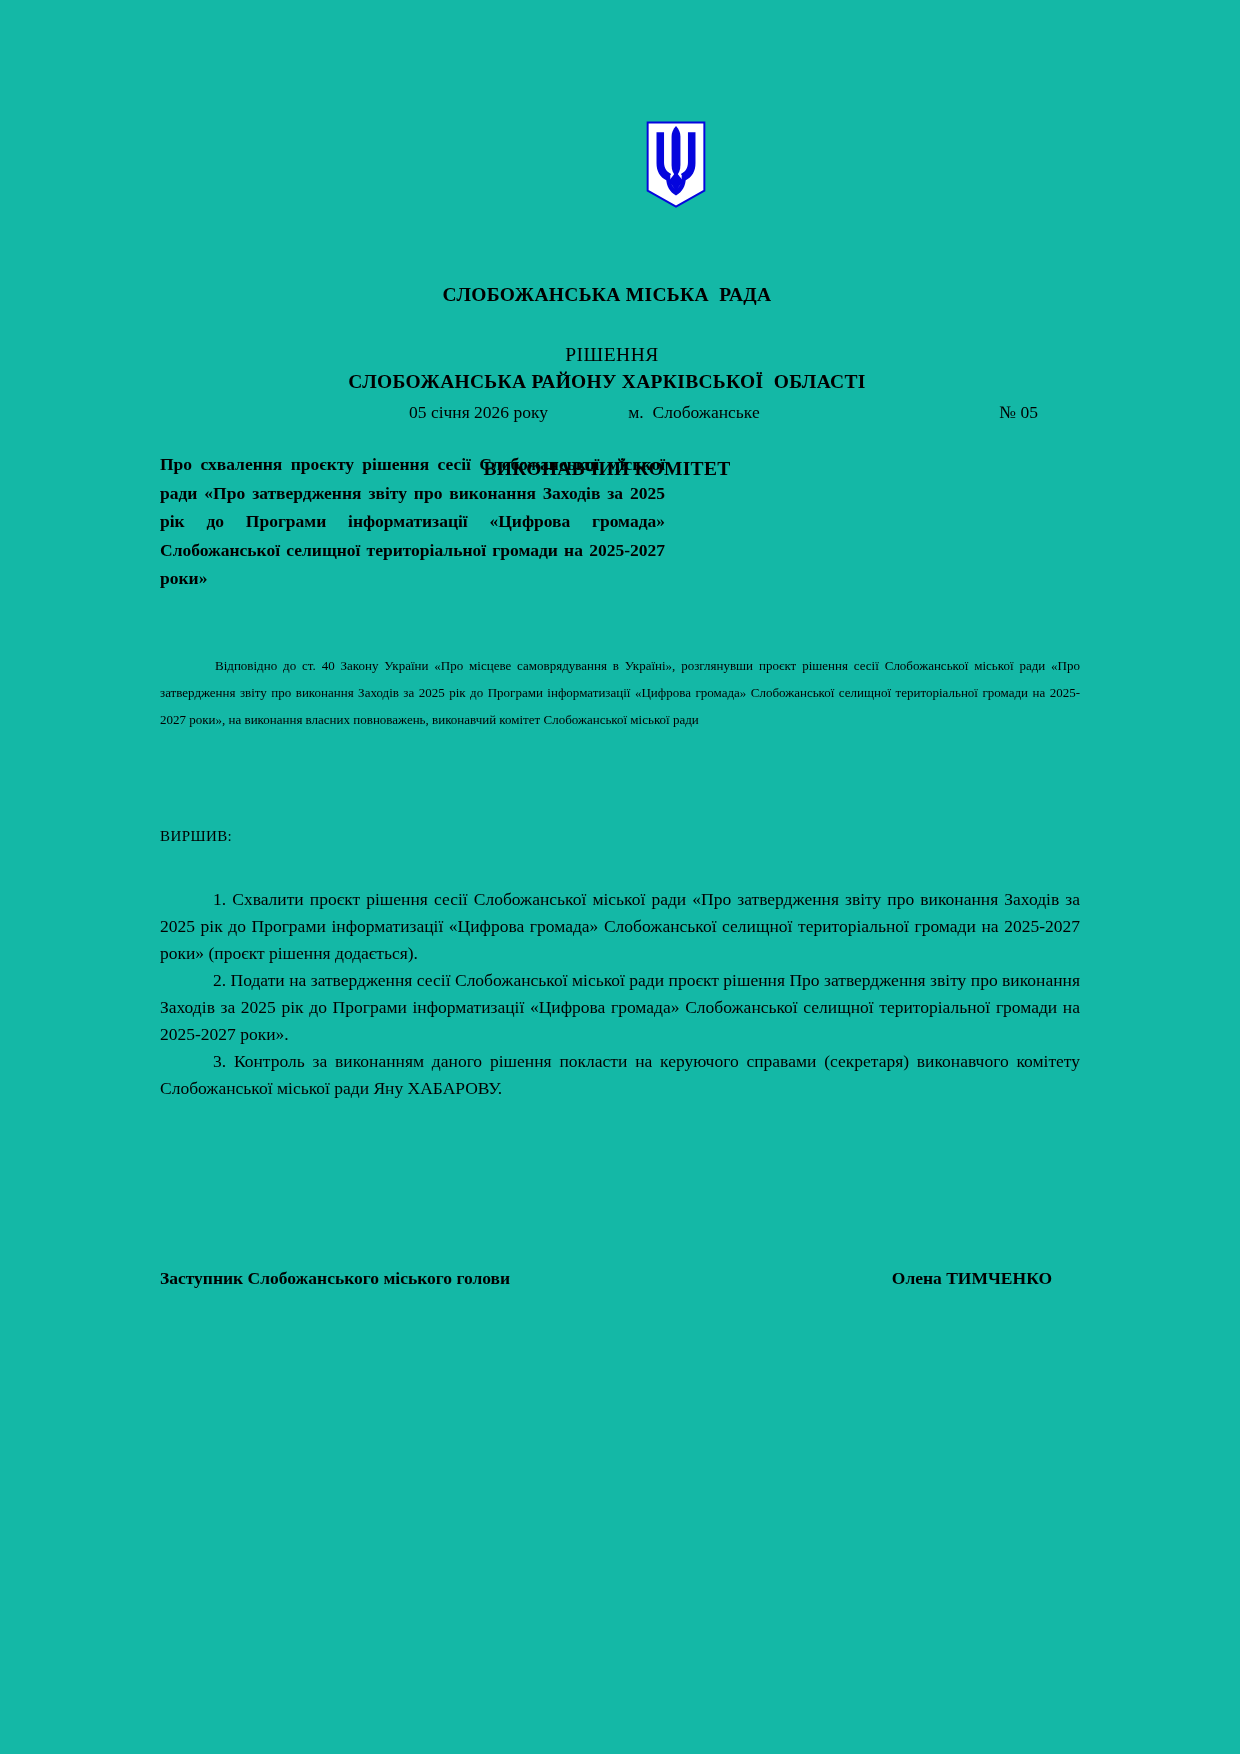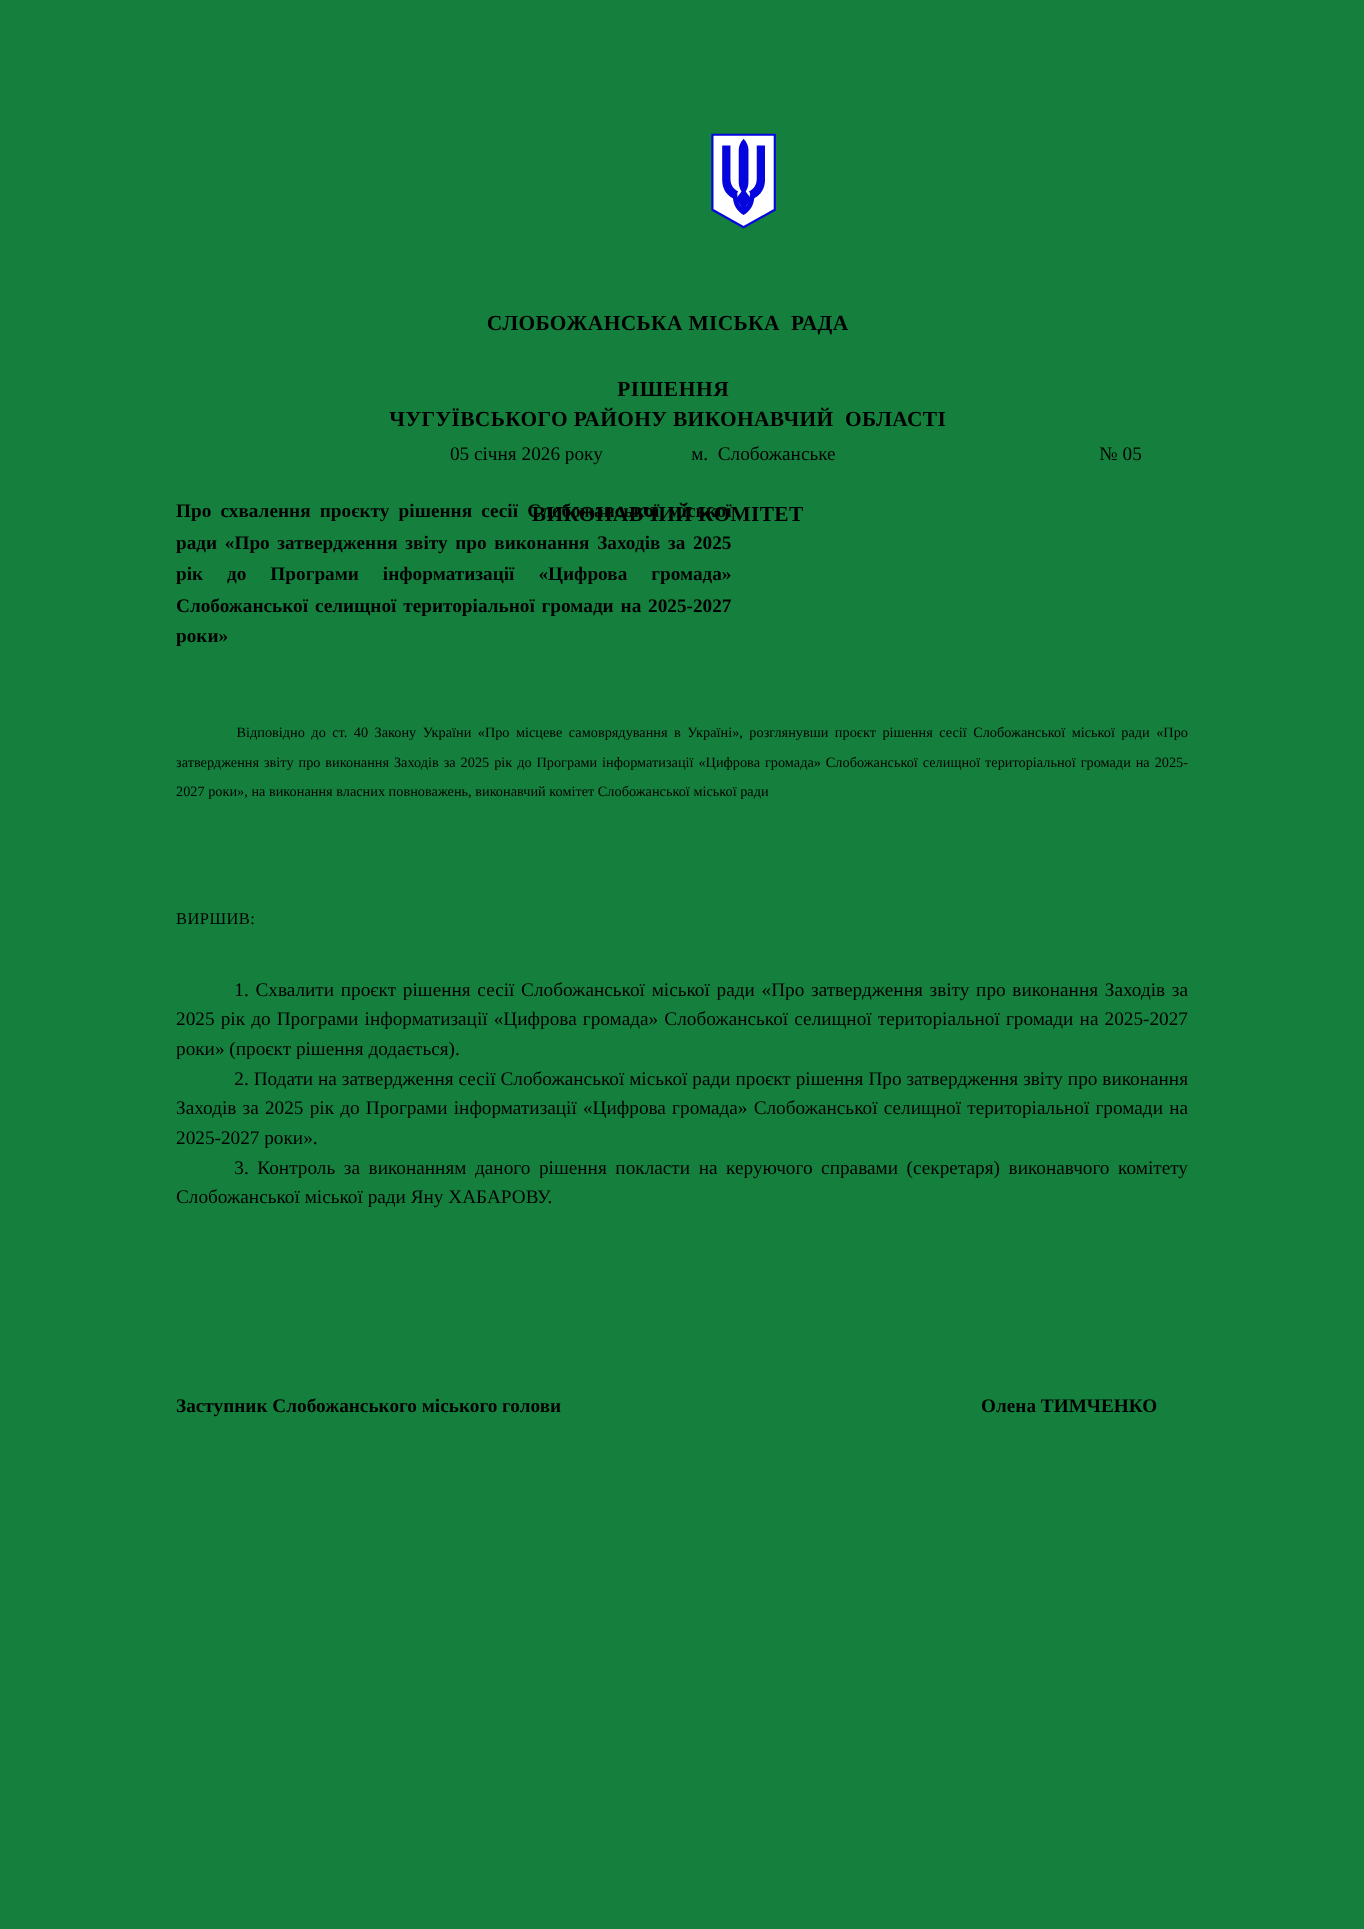--- a/index.html
+++ b/index.html
@@ -6,21 +6,21 @@
   html, body { background: #ffffff; }
   body {
     width: 1240px; height: 1754px;
     font-family: "Liberation Serif", serif;
     color: #000000;
     position: relative;
   }
   .page {
     position: relative;
     width: 1240px; height: 1754px;
-    background: #15803d;
+    background: #14b8a6;
     overflow: hidden;
   }
   .emblem {
     position: absolute;
     left: 645px; top: 116px;
     width: 62px; height: 98px;
   }
   .header-block {
     position: absolute;
     left: 0; top: 222px;
@@ -30,21 +30,21 @@
     font-size: 19.5px;
     line-height: 29px;
     letter-spacing: 0.3px;
     white-space: pre-wrap;
   }
   .doc-type {
     position: absolute;
     left: 0; top: 344px;
     width: 1224px;
     text-align: center;
-    font-weight: bold;
+    font-weight: normal;
     font-size: 19.5px;
     letter-spacing: 0.5px;
   }
   .meta-row {
     position: absolute;
     left: 160px; top: 402px;
     width: 920px;
     display: flex;
     align-items: baseline;
     font-size: 17.5px;
@@ -109,21 +109,21 @@
       <path d="M35 6 C38.5 10 40 13.5 40 18 L40 50 C40 56 38 60 35 62.5 C32 60 30 56 30 50 L30 18 C30 13.5 31.5 10 35 6 Z"></path>
       <path d="M13 13 L21.5 13 L21.5 47 C21.5 53.5 24.5 58 29.5 60.2 L24.5 67.5 C16.5 63.5 13 56.5 13 48 Z"></path>
       <path d="M57 13 L48.5 13 L48.5 47 C48.5 53.5 45.5 58 40.5 60.2 L45.5 67.5 C53.5 63.5 57 56.5 57 48 Z"></path>
       <path d="M35 57.5 L43 68 L35 79 L27 68 Z"></path>
       <path d="M24 65 C24 74 28 80.5 35 84.5 C42 80.5 46 74 46 65 L41.5 61.5 C41.5 70 39.5 74.5 35 77 C30.5 74.5 28.5 70 28.5 61.5 Z"></path>
     </g>
   </svg>
 
   <div class="header-block">
     <div>СЛОБОЖАНСЬКА МІСЬКА  РАДА</div>
-    <div>ЧУГУЇВСЬКОГО РАЙОНУ ВИКОНАВЧИЙ  ОБЛАСТІ</div>
+    <div>СЛОБОЖАНСЬКА РАЙОНУ ХАРКІВСЬКОЇ  ОБЛАСТІ</div>
     <div>ВИКОНАВЧИЙ КОМІТЕТ</div>
   </div>
 
   <div class="doc-type">РІШЕННЯ</div>
 
   <div class="meta-row">
     <span class="meta-date">05 січня 2026 року</span>
     <span class="meta-place">м.  Слобожанське</span>
     <span class="meta-number">№ 05</span>
   </div>

